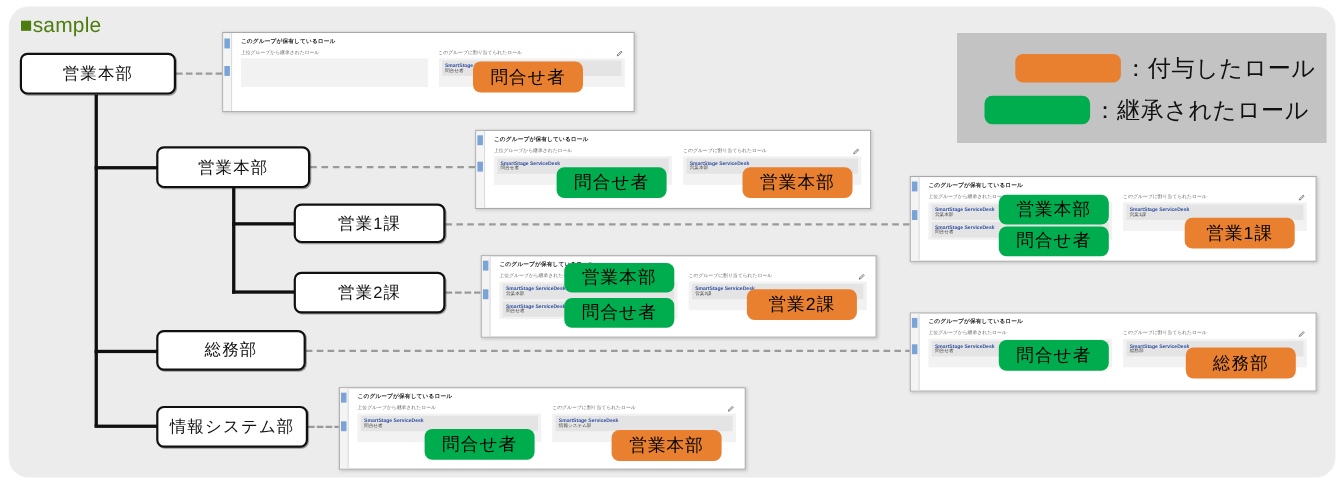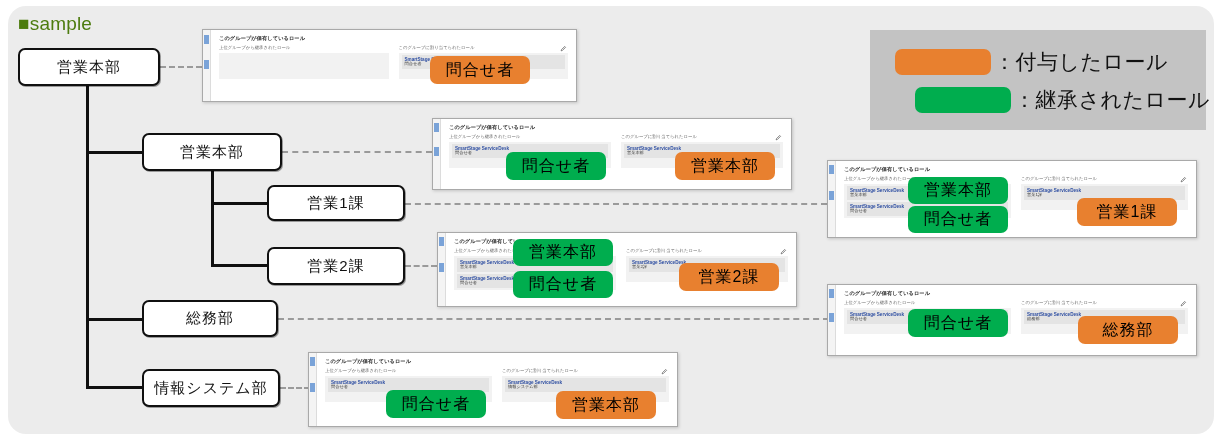--- a/index.html
+++ b/index.html
@@ -235,25 +235,25 @@
   <div class="tree-line" style="left:211px; top:264px; width:58px; height:3px;"></div>
 
   <div class="conn" style="left:160px; top:66px;  width:42px;"></div>
   <div class="conn" style="left:282px; top:151px; width:150px;"></div>
   <div class="conn" style="left:405px; top:203px; width:422px;"></div>
   <div class="conn" style="left:405px; top:265px; width:32px;"></div>
   <div class="conn" style="left:278px; top:318px; width:551px;"></div>
   <div class="conn" style="left:280px; top:387px; width:30px;"></div>
 
   <div class="legend">
-    <div class="legend-row" style="top:18px;">
+    <div class="legend-row" style="top:18px;margin-left:28px;">
       <div class="legend-swatch" style="background:#e8802f;"></div>
       <div class="legend-text">：付与したロール</div>
     </div>
-    <div class="legend-row" style="top:56px;margin-left:20px;">
+    <div class="legend-row" style="top:56px;">
       <div class="legend-swatch" style="background:#00ad4e;"></div>
       <div class="legend-text">：継承されたロール</div>
     </div>
   </div>
 
   <div class="panel" style="left:202px; top:29px; width:375px; height:73px;">
     <div class="panel-rail">
       <div class="tick" style="top:5px;"></div>
       <div class="tick" style="top:30px;"></div>
     </div>

